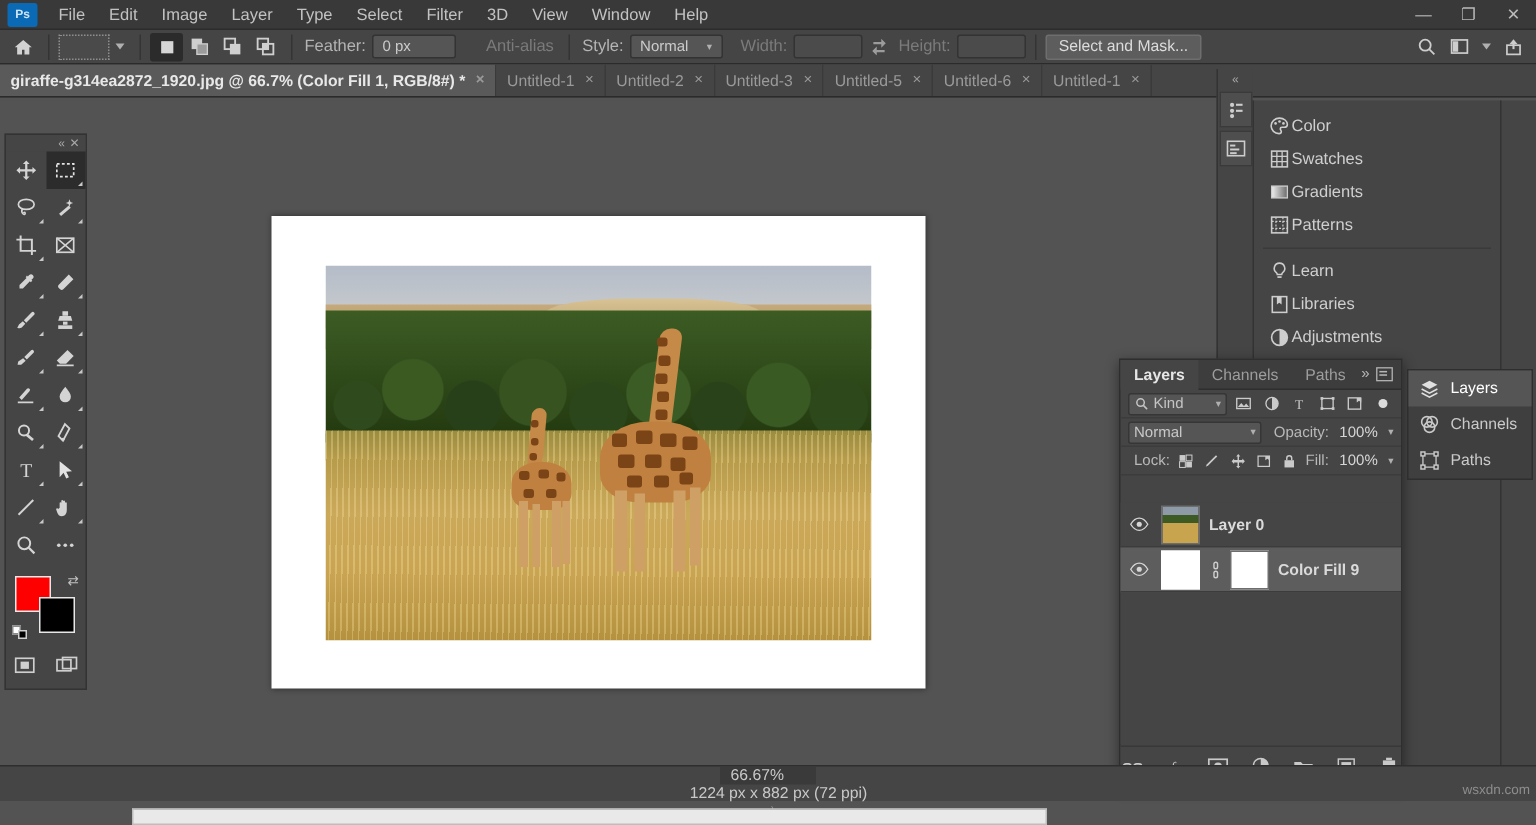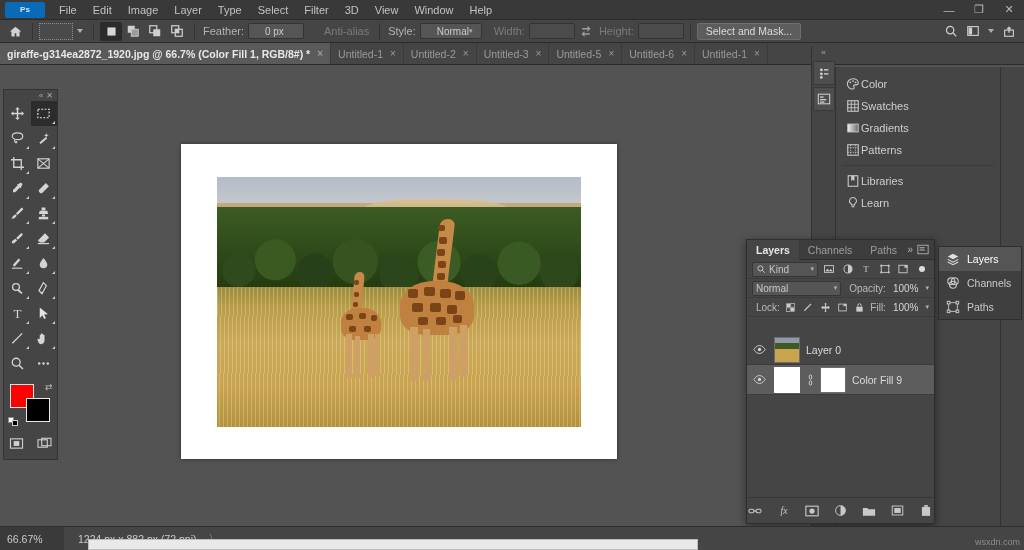--- a/index.html
+++ b/index.html
@@ -7,34 +7,34 @@
     width:1024px; height:550px; overflow:hidden;
     background:#535353;
     font-family:"Liberation Sans", sans-serif;
     font-size:11px; color:#c8c8c8;
     -webkit-font-smoothing:antialiased;
   }
   .app { position:relative; width:1024px; height:550px; }
 
   
   .menubar { height:20px; background:#393939; display:flex; align-items:center; border-bottom:1px solid #2c2c2c; }
-  .ps-logo { width:40px; height:16px; margin:0 6px 0 5px; background:#0b6ab5; border-radius:2px;
+  .ps-logo { width:20px; height:16px; margin:0 6px 0 5px; background:#0b6ab5; border-radius:2px;
              color:#cfe6fa; font-size:8px; font-weight:bold; display:flex; align-items:center; justify-content:center; }
   .menu-item { padding:2px 8px; color:#c2c2c2; font-size:11px; cursor:default; white-space:nowrap; }
   .win-ctrls { margin-left:auto; display:flex; align-items:center; }
   .win-btn { width:30px; height:20px; display:flex; align-items:center; justify-content:center; color:#b9b9b9; font-size:11px; }
 
   
   .optbar { height:23px; background:#454545; display:flex; align-items:center; border-bottom:1px solid #2b2b2b; padding-left:4px; }
   .opt-sep { width:1px; height:17px; background:#343434; margin:0 6px; }
   .ico-btn { width:22px; height:19px; display:flex; align-items:center; justify-content:center; border-radius:2px; }
   .ico-btn.active { background:#2b2b2b; }
   .opt-label { color:#b4b4b4; font-size:11px; margin:0 4px 0 2px; white-space:nowrap; }
   .opt-field { height:16px; background:#555; border:1px solid #333; border-radius:2px; color:#ccc;
-               font-size:10px; display:flex; align-items:center; padding:0 16px; }
+               font-size:10px; display:flex; align-items:center; padding:0 6px; }
   .opt-field.dim { color:#7e7e7e; background:#4b4b4b; }
   .sel-preset { width:34px; height:17px; border:1px dotted #8e8e8e; background:#4a4a4a; }
   .caret { width:0;height:0;border-left:3px solid transparent;border-right:3px solid transparent;border-top:4px solid #b0b0b0; margin:0 4px; }
   .btn-flat { height:17px; background:#5d5d5d; border:1px solid #6e6e6e; border-radius:2px; color:#dcdcdc;
               font-size:10.5px; display:flex; align-items:center; padding:0 8px; }
   .opt-right { margin-left:auto; display:flex; align-items:center; padding-right:4px; }
 
   
   .tabbar { height:22px; background:#454545; display:flex; align-items:stretch; border-bottom:1px solid #2b2b2b; overflow:hidden; }
   .doc-tab { display:flex; align-items:center; padding:0 7px; font-size:10.5px; color:#9a9a9a;
@@ -126,34 +126,34 @@
                display:flex; align-items:center; padding:0 3px; font-size:10px; color:#c9c9c9; }
   .op-label { font-size:10px; color:#b9b9b9; margin-left:4px; }
   .op-val { font-size:10px; color:#d6d6d6; margin-left:3px; }
   .lock-ic { width:15px; height:15px; display:flex; align-items:center; justify-content:center; }
   .layers-list { position:absolute; left:0; right:0; top:95px; bottom:27px; background:#454545; }
   .layer { display:flex; align-items:center; height:30px; padding-left:4px; border-bottom:1px solid #3c3c3c; gap:6px; }
   .layer.selected { background:#5d5d5d; }
   .eye { width:17px; display:flex; align-items:center; justify-content:center; }
   .lthumb { width:26px; height:26px; border:1px solid #6d6d6d; background:#fff; overflow:hidden; position:relative; }
   .lthumb.sel-outline { border:2px solid #ffffff; }
-  .lname { font-size:10.5px; color:#dadada; }
+  .lname { font-size:10.5px; color:#dadada;font-weight:bold; }
   .link-ic { width:8px; display:flex; align-items:center; justify-content:center; color:#cfcfcf; font-size:9px; }
   .lp-foot { position:absolute; left:0; right:0; bottom:0; height:26px; background:#454545;
              border-top:1px solid #383838; display:flex; align-items:center; justify-content:center; gap:12px; }
   .foot-ic { width:17px; height:17px; display:flex; align-items:center; justify-content:center; }
 
   
   .mini-dock { position:absolute; left:938px; top:246px; width:84px; background:#3f3f3f; border:1px solid #2e2e2e; }
   .md-row { display:flex; align-items:center; height:24px; gap:7px; padding-left:7px; font-size:10.5px; color:#cacaca; }
   .md-row.active { background:#555; color:#fff; }
 
   
-  .statusbar { position:absolute; left:0; bottom:0; width:1024px; height:24px; background:#454545;
-               border-top:1px solid #2e2e2e; display:flex; align-items:center; }
+  .statusbar { position:absolute; left:0; bottom:16px; width:1024px; height:24px; background:#454545;
+               border-top:1px solid #2e2e2e; display:flex; align-items:center;flex-direction:column; }
   .sb-zoom { width:64px; padding-left:7px; font-size:10.5px; color:#c9c9c9; background:#3a3a3a; height:24px;
              display:flex; align-items:center; }
   .sb-info { padding-left:14px; font-size:10.5px; color:#c9c9c9; }
   .sb-arrow { margin-left:12px; color:#b0b0b0; font-size:10px; }
   .hscroll { position:absolute; left:88px; bottom:0; width:610px; height:11px; background:#e9e9e9; border:1px solid #bdbdbd; }
   .wm { position:absolute; right:4px; bottom:3px; font-size:9px; color:#8d8d8d; }
   .icon { display:block; }
 </style>
 </head>
 <body>
@@ -580,31 +580,38 @@
       <div class="pc-row">
         <svg class="icon" width="14" height="14" viewBox="0 0 16 16">
             <rect x="2" y="2" width="12" height="12" fill="none" stroke="#cdcdcd" stroke-width="1.2"></rect>
             <path d="M5.3 2v12M10.6 2v12M2 5.3h12M2 10.6h12" stroke="#cdcdcd" stroke-width=".9" stroke-dasharray="1.6 1.2"></path>
           </svg>
         <span class="pc-label">Patterns</span>
       </div>
       <div class="pc-div"></div>
       <div class="pc-row">
         <svg class="icon" width="14" height="14" viewBox="0 0 16 16">
+            <path d="M8 1.6a4 4 0 0 1 2.4 7.2c-.5.4-.7.9-.7 1.5H6.3c0-.6-.2-1.1-.7-1.5A4 4 0 0 1 8 1.6z" fill="none" stroke="#cdcdcd" stroke-width="1.2"></path>
+            <rect x="6.4" y="11.6" width="3.2" height="1.3" fill="#cdcdcd"></rect>
+          </svg>
+        <span class="pc-label">Learn</span>
+      </div>
+      <div class="pc-row">
+        <svg class="icon" width="14" height="14" viewBox="0 0 16 16">
             <rect x="2.5" y="2" width="11" height="12" fill="none" stroke="#cdcdcd" stroke-width="1.2"></rect>
             <path d="M6 2v6l1.8-1.4L9.6 8V2z" fill="#cdcdcd"></path>
           </svg>
         <span class="pc-label">Libraries</span>
       </div>
       <div class="pc-row">
         <svg class="icon" width="14" height="14" viewBox="0 0 16 16">
-            <path d="M8 1.6a4 4 0 0 1 2.4 7.2c-.5.4-.7.9-.7 1.5H6.3c0-.6-.2-1.1-.7-1.5A4 4 0 0 1 8 1.6z" fill="none" stroke="#cdcdcd" stroke-width="1.2"></path>
-            <rect x="6.4" y="11.6" width="3.2" height="1.3" fill="#cdcdcd"></rect>
-          </svg>
-        <span class="pc-label">Learn</span>
+            <circle cx="8" cy="8" r="6" fill="none" stroke="#cdcdcd" stroke-width="1.2"></circle>
+            <path d="M8 2a6 6 0 0 1 0 12z" fill="#cdcdcd"></path>
+          </svg>
+        <span class="pc-label">Adjustments</span>
       </div>
     </div>
 
     <div class="rdock"></div>
   </div>
 
   <div class="layers-panel">
     <div class="lp-tabs">
       <div class="lp-tab active">Layers</div>
       <div class="lp-tab">Channels</div>

